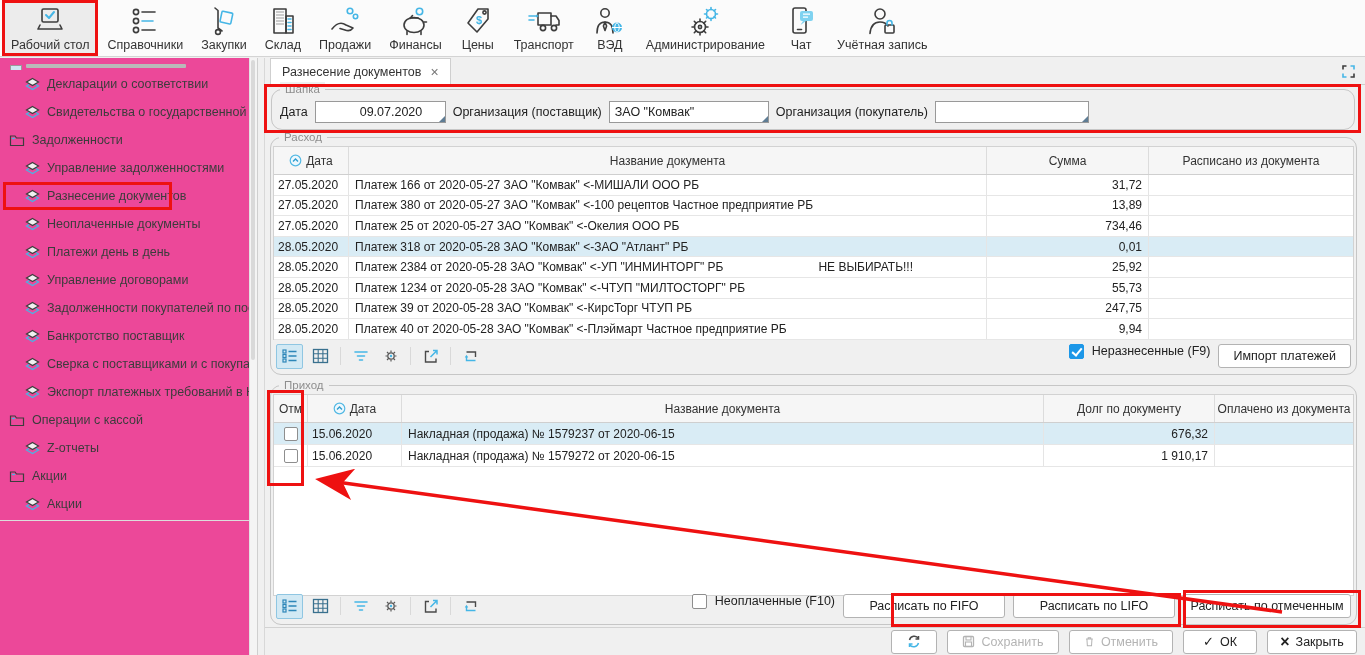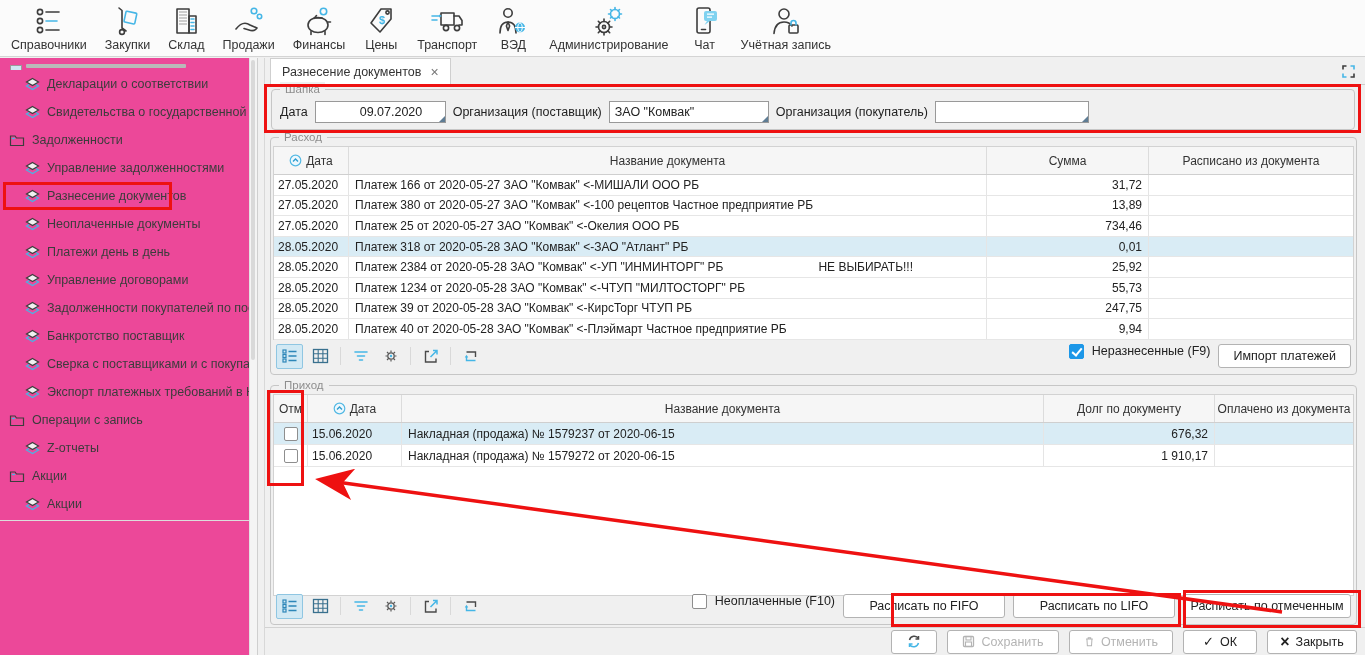--- a/index.html
+++ b/index.html
@@ -30,21 +30,21 @@
 
   .splitter{position:absolute;left:258px;top:58px;width:6px;bottom:0;background:#f0f0f0;border-right:1px solid #d8d8d8;}
 
   
   .tabbar{position:absolute;left:265px;top:58px;right:0;height:27px;background:#f0f0f0;border-bottom:1px solid #cfcfcf;box-sizing:border-box;}
   .tab{position:absolute;left:5px;bottom:-1px;height:27px;display:flex;align-items:center;gap:9px;padding:0 11px;background:#fff;border:1px solid #cfcfcf;border-bottom:1px solid #fff;font-size:12.5px;color:#333;box-sizing:border-box;cursor:pointer;}
   .tab-close{color:#777;font-size:14px;line-height:1;cursor:pointer;}
   .expand-btn{position:absolute;right:8px;top:5px;cursor:pointer;}
 
   
-  .group{position:absolute;border:1px solid #c6c6c6;border-radius:4px;box-sizing:border-box;}
+  .group{position:absolute;border:1px solid #c6c6c6;border-radius:11px;box-sizing:border-box;}
   .legend{position:absolute;top:-8px;left:8px;background:#f0f0f0;padding:0 5px;font-size:11.5px;color:#8e8e8e;line-height:14px;}
   .header-group{left:271px;top:89px;width:1084px;height:41px;}
   .form-row{display:flex;align-items:center;gap:7px;padding:11px 0 0 8px;}
   .fld-label{font-size:12.5px;color:#222;white-space:nowrap;}
   .fld-wrap{position:relative;display:inline-block;}
   .fld-wrap::after{content:"";position:absolute;right:1px;bottom:1px;border-left:6px solid transparent;border-bottom:6px solid #5f7d95;}
   .fld{height:20px;border:1px solid #999;background:#fff;padding:0 5px;font-family:"Liberation Sans",sans-serif;font-size:12.5px;color:#222;box-sizing:content-box;}
 
   .expense-group{left:270px;top:137px;width:1087px;height:238px;}
   .income-group{left:270px;top:385px;width:1087px;height:240px;}
@@ -95,20 +95,30 @@
   
   .anno{position:absolute;border:3px solid #ee1111;z-index:40;pointer-events:none;box-sizing:border-box;}
   .arrow-overlay{position:absolute;left:0;top:0;z-index:39;pointer-events:none;}
 </style>
 </head>
 <body>
 
 <div class="window">
 
   <header class="toolbar">
+    <div class="tb-item selected annotated">
+      <span>
+          <svg width="36" height="30" viewBox="0 0 36 30">
+            <rect class="stk" x="10" y="3" width="16" height="13" rx="1.5"></rect>
+            <path class="stk" d="M8 19 l-2 4 h24 l-2 -4"></path>
+            <polyline class="acc" style="stroke-width:2" points="14 9 17 12 22 6"></polyline>
+          </svg>
+        </span>
+      <span class="tb-label">Рабочий стол</span>
+    </div>
     <div class="tb-item">
       <span>
           <svg width="36" height="30" viewBox="0 0 36 30">
             <circle class="stk" cx="9" cy="6" r="2.6"></circle>
             <circle class="stk" cx="9" cy="15" r="2.6"></circle>
             <circle class="stk" cx="9" cy="24" r="2.6"></circle>
             <path class="stk" d="M15 6 h13"></path>
             <path class="acc" d="M15 15 h11"></path>
             <path class="stk" d="M15 24 h13"></path>
           </svg>
@@ -342,21 +352,21 @@
         </span>
         <span>Экспорт платежных требований в Клие</span>
       </div>
     <div class="side-item folder">
         <span>
           <svg width="16" height="14" viewBox="0 0 16 14">
             <path d="M1.5 3 h4.5 l1.5 2 h7 v7.5 h-13 Z" style="fill:none;stroke:#3d3d3d;stroke-width:1.2"></path>
             <path d="M3 5.5 h3" style="stroke:#45b6e6;stroke-width:1.2"></path>
           </svg>
         </span>
-        <span>Операции с запись</span>
+        <span>Операции с кассой</span>
       </div>
     <div class="side-item">
         <span>
           <svg width="15" height="14" viewBox="0 0 15 14">
             <path d="M7.5 5.5 L13.5 9 7.5 12.5 1.5 9 Z" style="fill:none;stroke:#45b6e6;stroke-width:1.2"></path>
             <path d="M7.5 1.5 L13.5 5 7.5 8.5 1.5 5 Z" style="fill:#f0f0f0;stroke:#3d3d3d;stroke-width:1.2"></path>
           </svg>
         </span>
         <span>Z-отчеты</span>
       </div>

